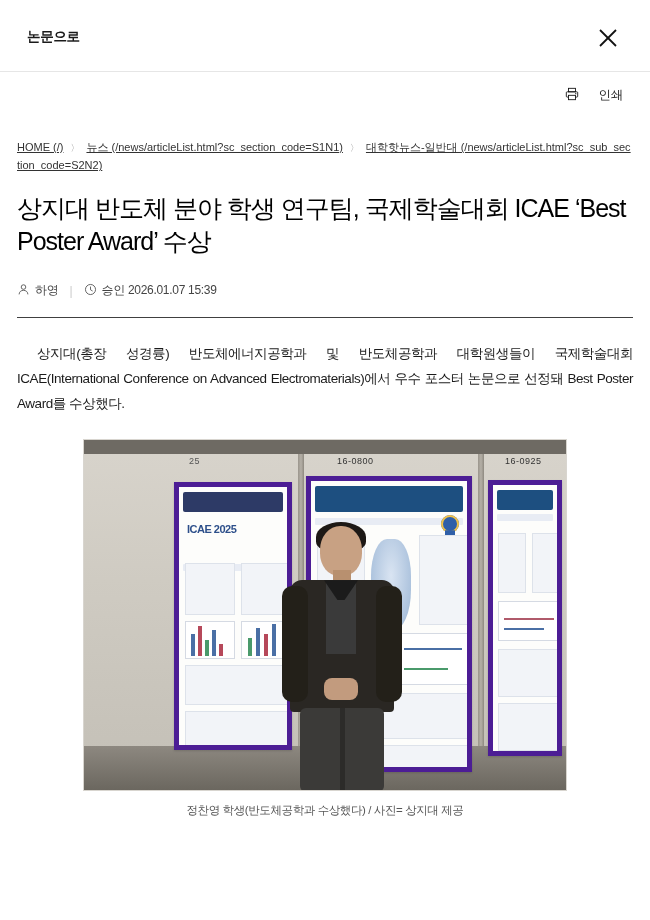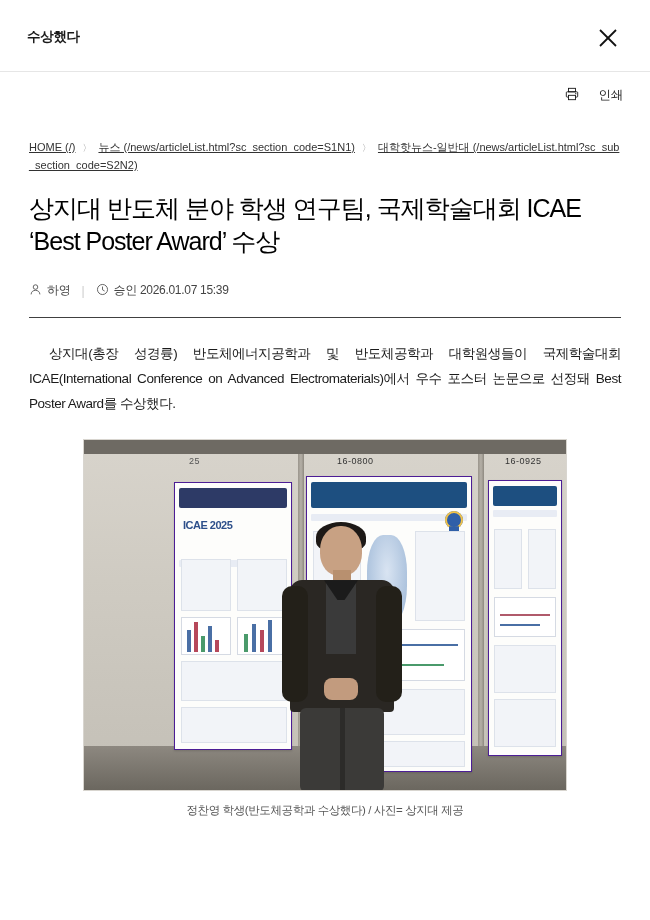--- a/index.html
+++ b/index.html
@@ -58,21 +58,21 @@
     align-items: flex-end;
     gap: 20px;
     font-size: 12.5px;
     color: #1a1a1a;
     cursor: pointer;
   }
   .print-btn .label { letter-spacing: -0.3px; }
 
   
   .content {
-    padding: 0 29px;
+    padding: 0 17px;
   }
 
   
   .breadcrumb {
     margin-top: 16px;
     font-size: 11px;
     line-height: 1.65;
     color: #333;
     word-break: break-all;
   }
@@ -160,21 +160,21 @@
     background: linear-gradient(180deg,#8d8880 0%, #6b675f 100%);
   }
   .divider-rail {
     position: absolute; top:14px; bottom:44px; width: 6px;
     background: linear-gradient(90deg,#9a958c,#b5b0a7,#8e8980);
   }
   
   .poster {
     position: absolute;
     background: #fdfdfb;
-    border: 1px solid #4c1d95;
+    border: 5px solid #4c1d95;
     box-shadow: 0 1px 2px rgba(0,0,0,.15);
     overflow: hidden;
   }
   .poster-code {
     position: absolute;
     top: 16px;
     font-size: 9px;
     color: #333;
     font-family: "Liberation Sans", sans-serif;
     letter-spacing: .5px;
@@ -285,21 +285,21 @@
     color: #555;
     letter-spacing: -0.4px;
   }
 </style>
 </head>
 <body>
 
 <div id="page">
 
   <div class="topbar">
-    <div class="topbar-title">수상했다</div>
+    <div class="topbar-title">논문으로</div>
     <div class="close-btn">
       <svg width="28" height="28" viewBox="0 0 28 28" aria-hidden="true">
         <line x1="6" y1="6" x2="22" y2="22" stroke="#111" stroke-width="1.8"></line>
         <line x1="22" y1="6" x2="6" y2="22" stroke="#111" stroke-width="1.8"></line>
       </svg>
     </div>
   </div>
 
   <div class="print-row">
     <div class="print-btn">

